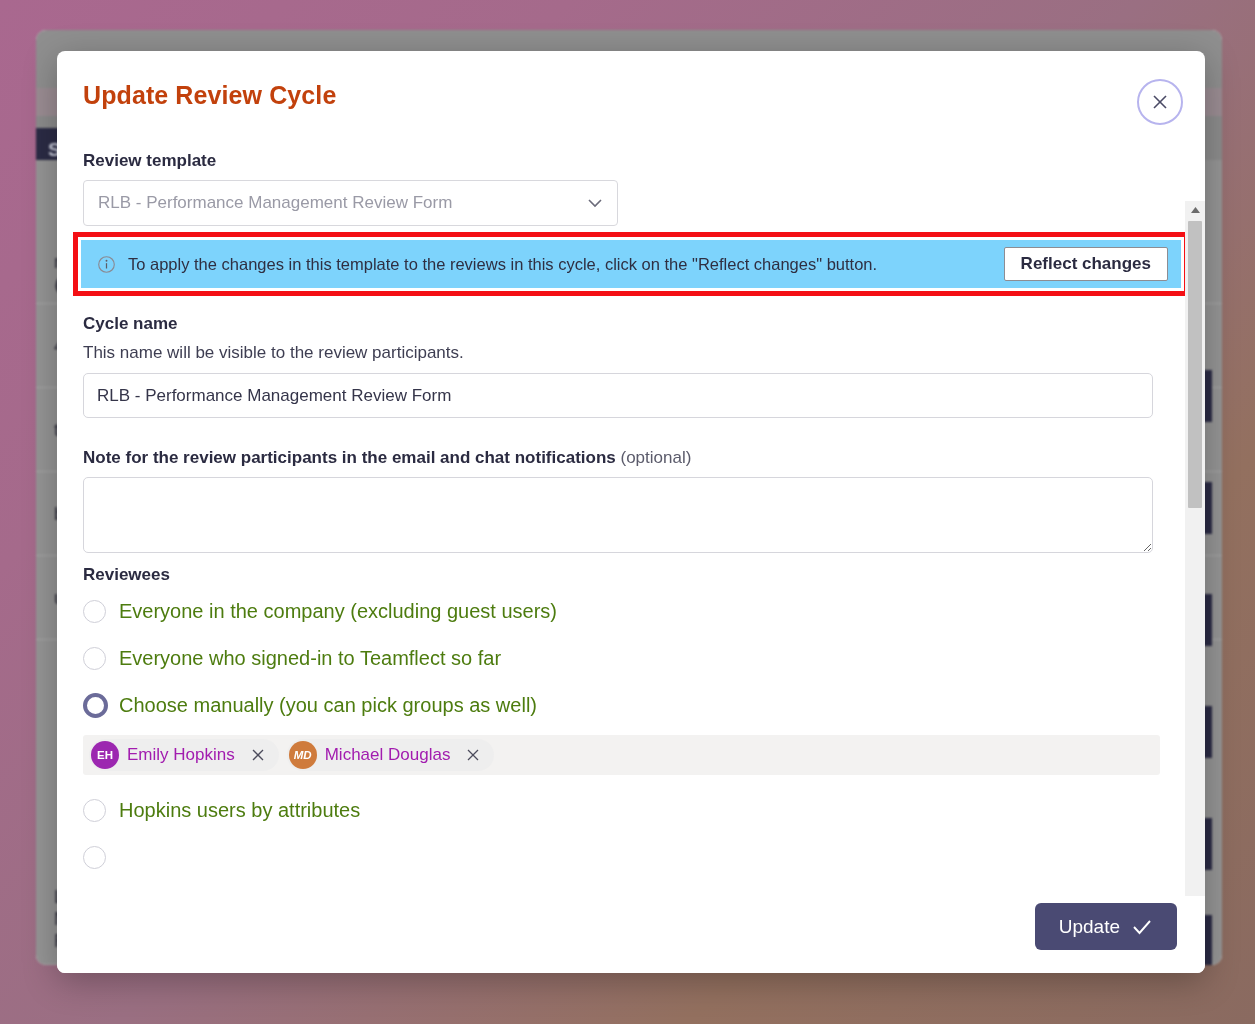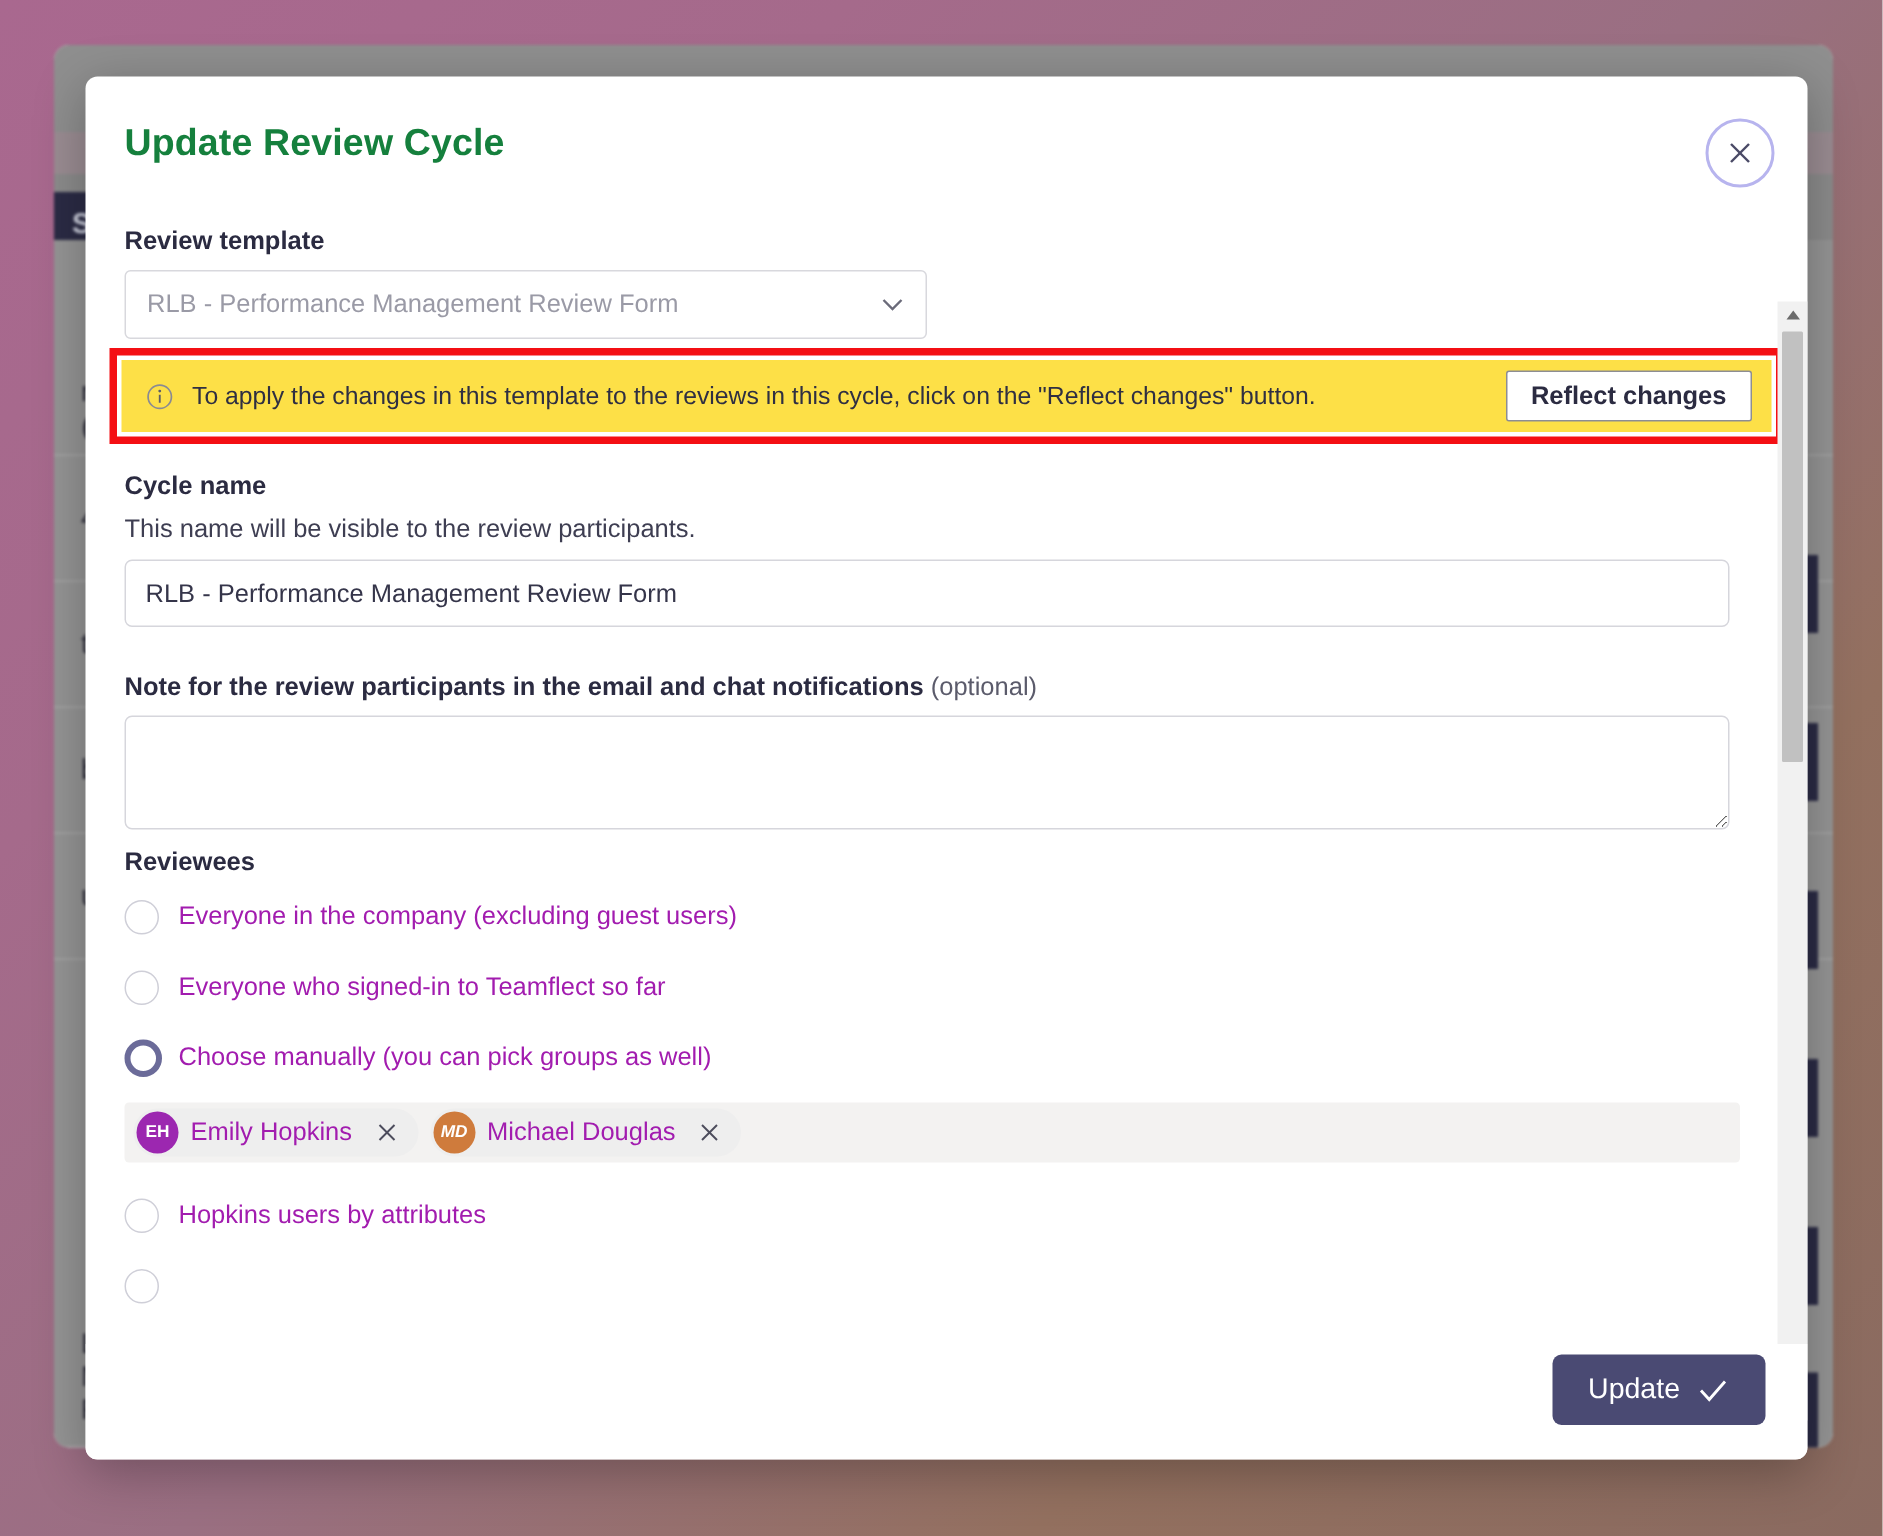--- a/index.html
+++ b/index.html
@@ -60,21 +60,21 @@
     position: absolute;
     left: 57px; top: 51px;
     width: 1148px; height: 922px;
     background: #ffffff;
     border-radius: 8px;
     box-shadow: 0 8px 34px rgba(0,0,0,.28);
     overflow: hidden;
   }
   #modal-title {
     position:absolute; left:26px; top:30px;
-    font-size: 25px; font-weight: 700; color:#15803d;
+    font-size: 25px; font-weight: 700; color:#c2410c;
     letter-spacing:.1px;
   }
   #close-button {
     position:absolute; right:22px; top:28px;
     width:46px; height:46px; border-radius:50%;
     border:2px solid #b7b4ee; background:#fff;
     display:flex; align-items:center; justify-content:center;
     cursor:pointer;
   }
   #close-button svg { display:block; }
@@ -107,21 +107,21 @@
 
   
   #reflect-highlight {
     position:relative;
     margin: 6px -10px 0 -10px;
     border: 5px solid #f40f14;
     padding: 3px;
     background: #ffffff;
   }
   #reflect-banner {
-    background:#fde047;
+    background:#7dd3fc;
     height:48px;
     display:flex; align-items:center;
     padding: 0 13px 0 16px;
   }
   #reflect-banner .info-ico { flex:0 0 auto; margin-right:12px; display:flex; }
   #reflect-banner .msg {
     flex:1; font-size:16.5px; color:#2f2f42; white-space:nowrap;
   }
   #reflect-changes-button {
     flex:0 0 auto;
@@ -150,21 +150,21 @@
   
   .radio-row { display:flex; align-items:center; height:34px; margin-bottom:13px; cursor:pointer; }
   .radio-dot {
     width:23px; height:23px; border-radius:50%;
     border:1.6px solid #cfcfd8; background:#fff;
     flex:0 0 auto; margin-right:13px;
   }
   .radio-row.selected .radio-dot {
     border:4.5px solid #6b6b99; background:#fff; width:25px; height:25px; margin-right:11px;
   }
-  .radio-label { font-size:17px; color:#a21caf; }
+  .radio-label { font-size:20px; color:#4d7c0f; }
 
   
   #reviewee-chips {
     background:#f3f2f1; border-radius:3px;
     width:1077px; height:40px;
     display:flex; align-items:center;
     padding: 0 6px; margin: 2px 0 18px 0;
   }
   .chip {
     display:flex; align-items:center;

